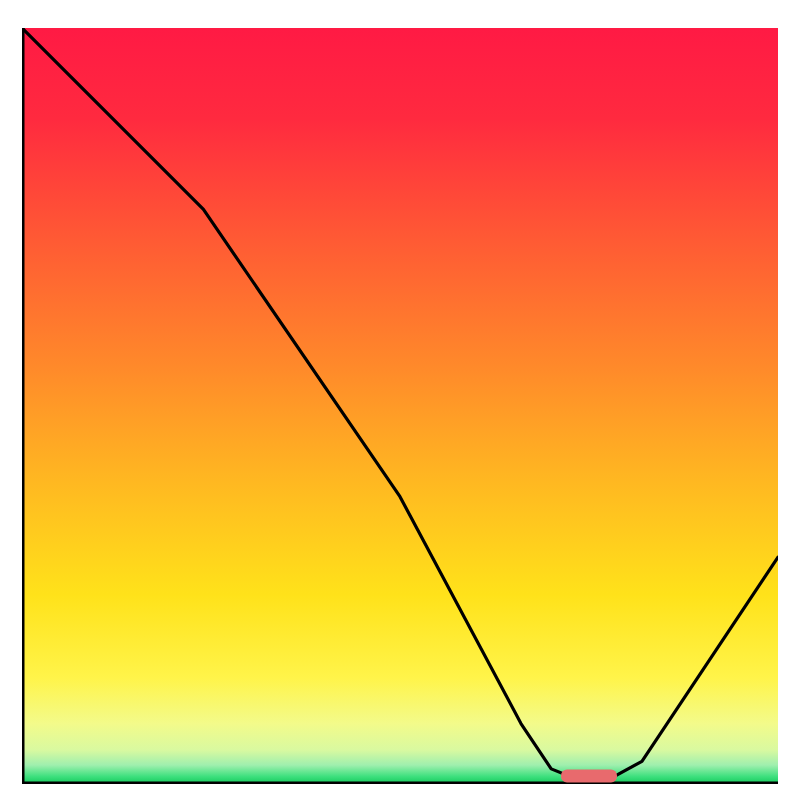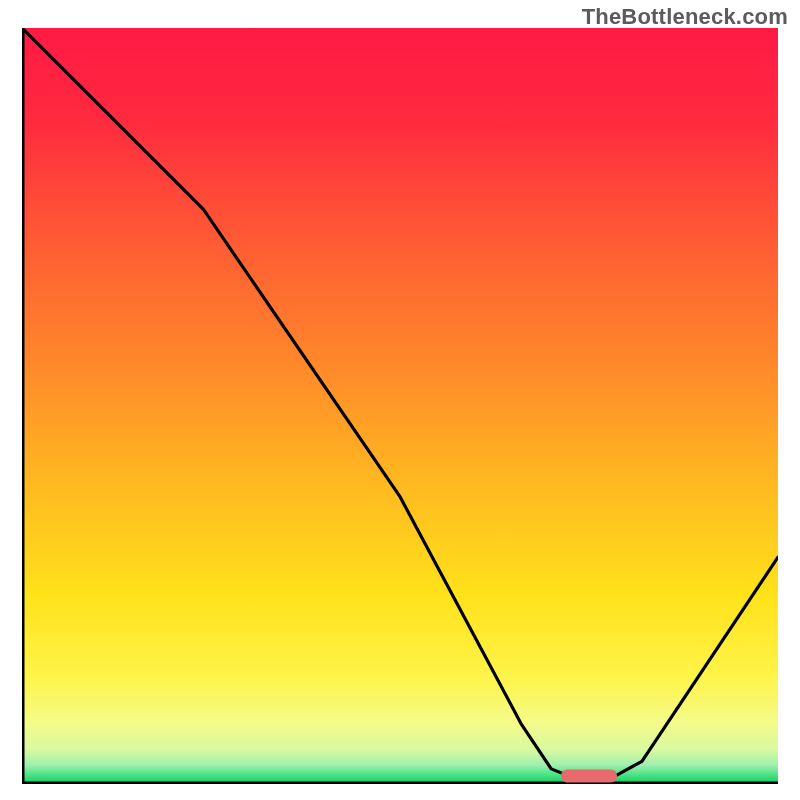--- a/index.html
+++ b/index.html
@@ -32,21 +32,20 @@
     height: 756px;
   }
   .plot svg {
     display: block;
   }
 </style>
 </head>
 <body>
 
 <div class="container">
-  <div class="watermark">TheBottleneck.com</div>
 
   <div class="plot">
     <svg id="chart-svg" width="756" height="756" viewBox="0 0 756 756">
       <defs>
         <linearGradient id="bg-grad" x1="0" y1="0" x2="0" y2="1">
             <stop offset="0%" stop-color="#ff1a44"></stop>
             <stop offset="12%" stop-color="#ff2a3f"></stop>
             <stop offset="28.000000000000004%" stop-color="#ff5a34"></stop>
             <stop offset="45%" stop-color="#ff8a2a"></stop>
             <stop offset="60%" stop-color="#ffb821"></stop>

